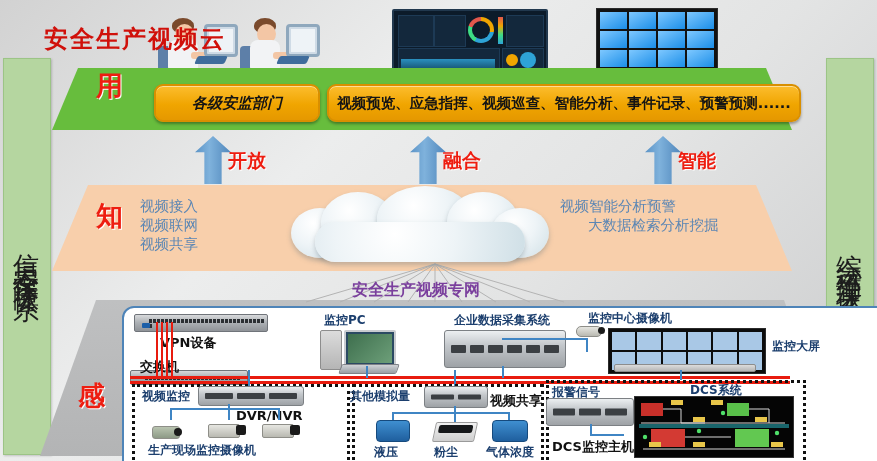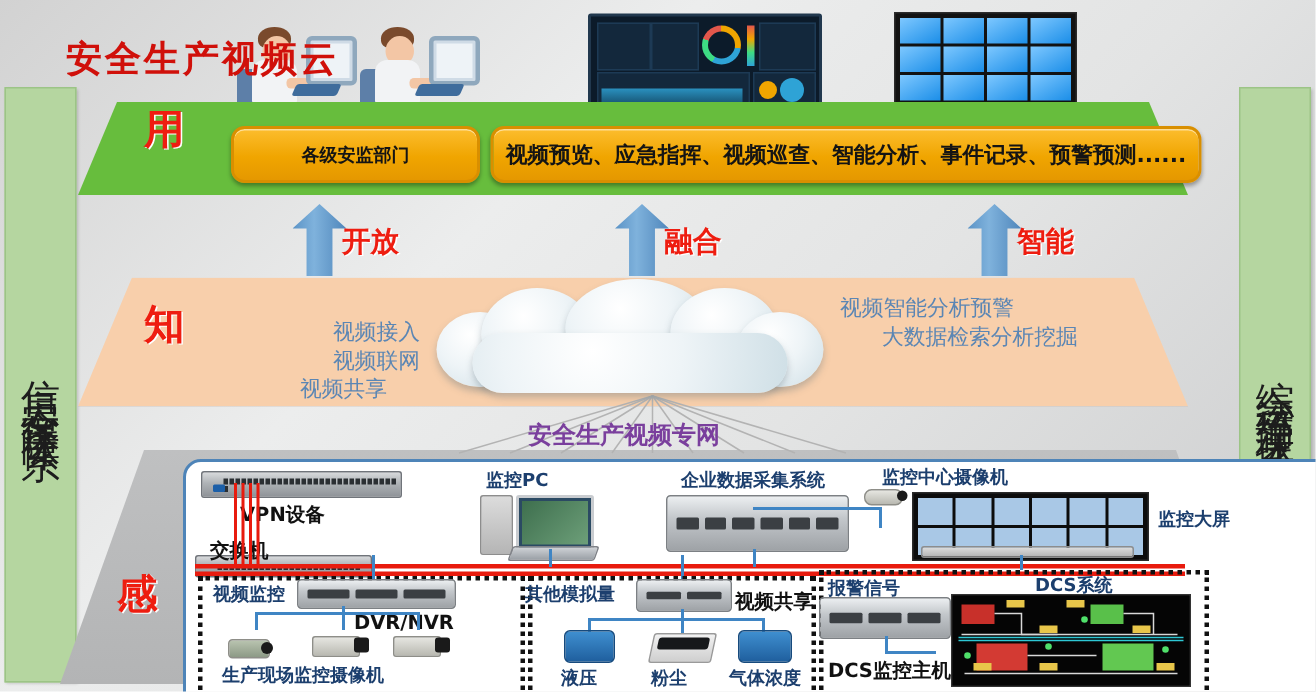--- a/index.html
+++ b/index.html
@@ -58,21 +58,21 @@
 
   
   .pill{
     position:absolute;z-index:24;border-radius:9px;
     background:linear-gradient(180deg,#fcbd2e 0%,#f0a500 55%,#e59800 100%);
     border:2px solid #d98f00;
     box-shadow:0 2px 3px rgba(0,0,0,.35), inset 0 1px 0 rgba(255,255,255,.5);
     display:flex;align-items:center;justify-content:center;
     color:#141414;font-weight:bold;white-space:nowrap;
   }
-  #pill-dept{left:154px;top:84px;width:162px;height:34px;font-size:12px;}
+  #pill-dept{left:154px;top:84px;width:162px;height:34px;font-size:15px;font-style:italic;}
   #pill-func{left:327px;top:84px;width:470px;height:34px;font-size:14.5px;}
 
   
   .uparrow{position:absolute;z-index:22;}
   .uparrow .shaft{
     width:100%;height:100%;
     background:linear-gradient(90deg,#5b93c6 0%,#7fb2dc 40%,#4f86bb 100%);
     clip-path:polygon(50% 0,100% 34%,74% 34%,74% 100%,26% 100%,26% 34%,0 34%);
   }
   #arrow-open{left:195px;top:136px;width:36px;height:48px;}
@@ -95,21 +95,21 @@
     display:flex;align-items:center;justify-content:center;
     font-family:"DejaVu Serif","Liberation Serif",serif;
     font-size:24px;font-weight:bold;color:#d0100a;letter-spacing:2px;
   }
 
   
   .cloud-cap{
     position:absolute;z-index:15;color:#5b86b4;font-size:14.5px;line-height:19px;
     white-space:nowrap;font-family:"DejaVu Sans","Liberation Sans",sans-serif;
   }
-  #cap-left{left:140px;top:197px;text-align:right;width:140px;margin-top:16px;}
+  #cap-left{left:140px;top:197px;text-align:left;width:140px;}
   #cap-right{left:560px;top:197px;text-align:left;width:200px;}
 
   
   #fan{position:absolute;left:300px;top:262px;width:270px;height:42px;z-index:10;}
   #fan svg{display:block;}
   #net-label{
     position:absolute;left:352px;top:280px;z-index:12;
     color:#7a3f9d;font-size:16px;font-weight:bold;
     font-family:"DejaVu Serif","Liberation Serif",serif;white-space:nowrap;
   }

